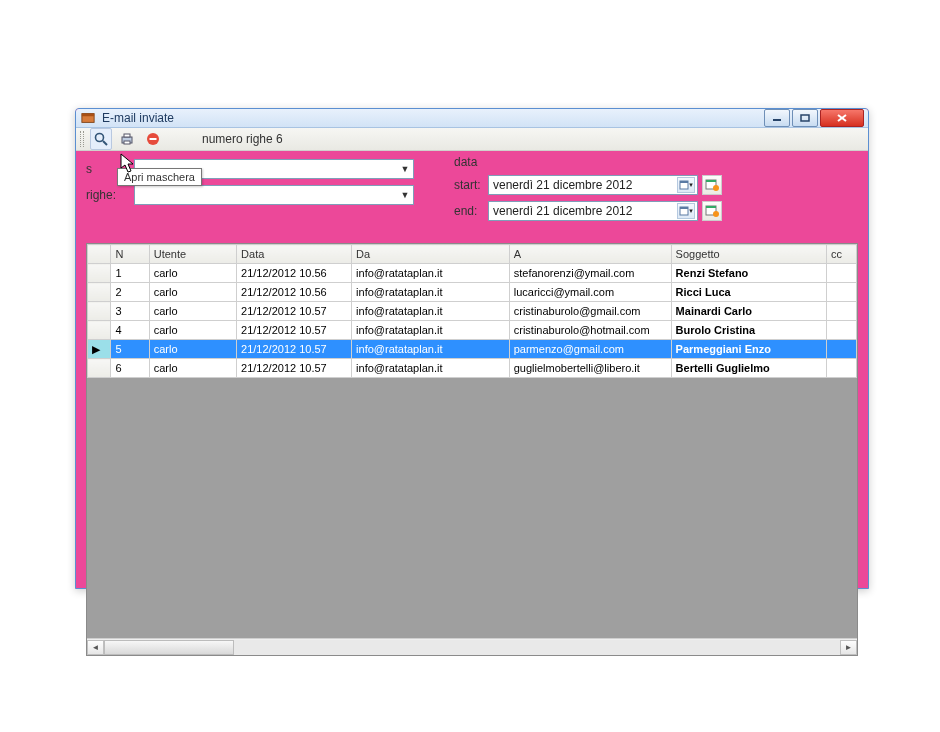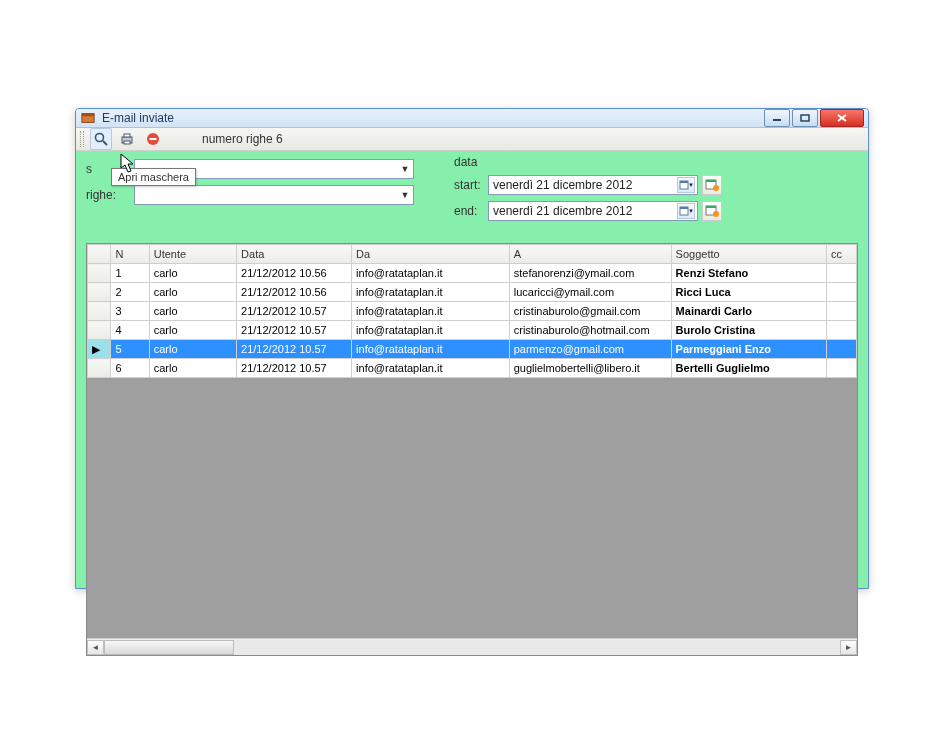--- a/index.html
+++ b/index.html
@@ -1,20 +1,20 @@
 <!DOCTYPE html>
 <html><head>
   <meta charset="utf-8">
   <style>
     * { box-sizing: border-box; margin: 0; padding: 0; }
     body { font-family: "Segoe UI", Tahoma, sans-serif; font-size: 11px; background: #fff; width: 940px; height: 732px; }
     .window {
       position: absolute; left: 75px; top: 108px; width: 794px; height: 481px;
       border: 1px solid #5b8fd1; border-radius: 4px 4px 0 0;
-      background: #86efac; box-shadow: 0 2px 8px rgba(0,0,0,0.2);
+      background: #ec4899; box-shadow: 0 2px 8px rgba(0,0,0,0.2);
       display: flex; flex-direction: column;
     }
     .titlebar {
       height: 28px; background: linear-gradient(#e8f1fc, #d2e3f6);
       display: flex; align-items: center; padding: 0 4px;
       border-radius: 3px 3px 0 0; border-bottom: 1px solid #a8c3e2;
     }
     .titlebar-icon { width: 16px; height: 16px; margin-right: 6px; display:flex; align-items:center; justify-content:center;}
     .titlebar-icon svg { width:14px; height:14px; }
     .titlebar-title { color: #1f3b60; font-size: 12px; flex:1; }
@@ -49,21 +49,21 @@
     table.grid th { background:linear-gradient(#f7f7f5,#ecece7); color:#333; font-weight:normal;}
     .rowhdr { width:22px; background:linear-gradient(#f7f7f5,#ecece7);}
     .rowhdr.cur { background:#9bdfe9;}
     tr.selected td { background:#2e90ff; color:#fff; }
     tr.selected td.rowhdr { color:#000; }
     .grid-rest { background:#9f9f9f; height:100%;}
     .hscroll { height:17px; background:#efefef; border-top:1px solid #cfcfcf; display:flex; align-items:center;}
     .hscroll .arrow-btn { width:17px; height:15px; border:1px solid #bfbfbf; background:linear-gradient(#fdfdfd,#e6e6e6); font-size:8px; display:flex; align-items:center; justify-content:center; color:#555;}
     .hscroll .track { flex:1; height:15px; background:#e9e9e9; position:relative;}
     .hscroll .thumb { position:absolute; left:0; top:0; width:130px; height:15px; background:linear-gradient(#f7f7f7,#d9d9d9); border:1px solid #bcbcbc; }
-    .tooltip { position:absolute; left:35px; top:59px; background:#fff; border:1px solid #777; padding:2px 6px; font-size:11px; color:#333; box-shadow:1px 1px 2px rgba(0,0,0,.2);}
+    .tooltip { position:absolute; left:41px; top:59px; background:#fff; border:1px solid #777; padding:2px 6px; font-size:11px; color:#333; box-shadow:1px 1px 2px rgba(0,0,0,.2);}
     .cursor { position:absolute; left: 44px; top: 44px; pointer-events:none; z-index:50;}
     .cursor svg { width:18px; height:22px; }
     .col-n{width:36px;} .col-user{width:82px;} .col-data{width:108px;} .col-da{width:148px;} .col-a{width:152px;} .col-sog{width:146px;font-weight:bold;} .col-cc{width:28px;}
   </style>
 </head>
 <body>
 
 <div class="window">
   <div class="titlebar">
     <span class="titlebar-icon">

